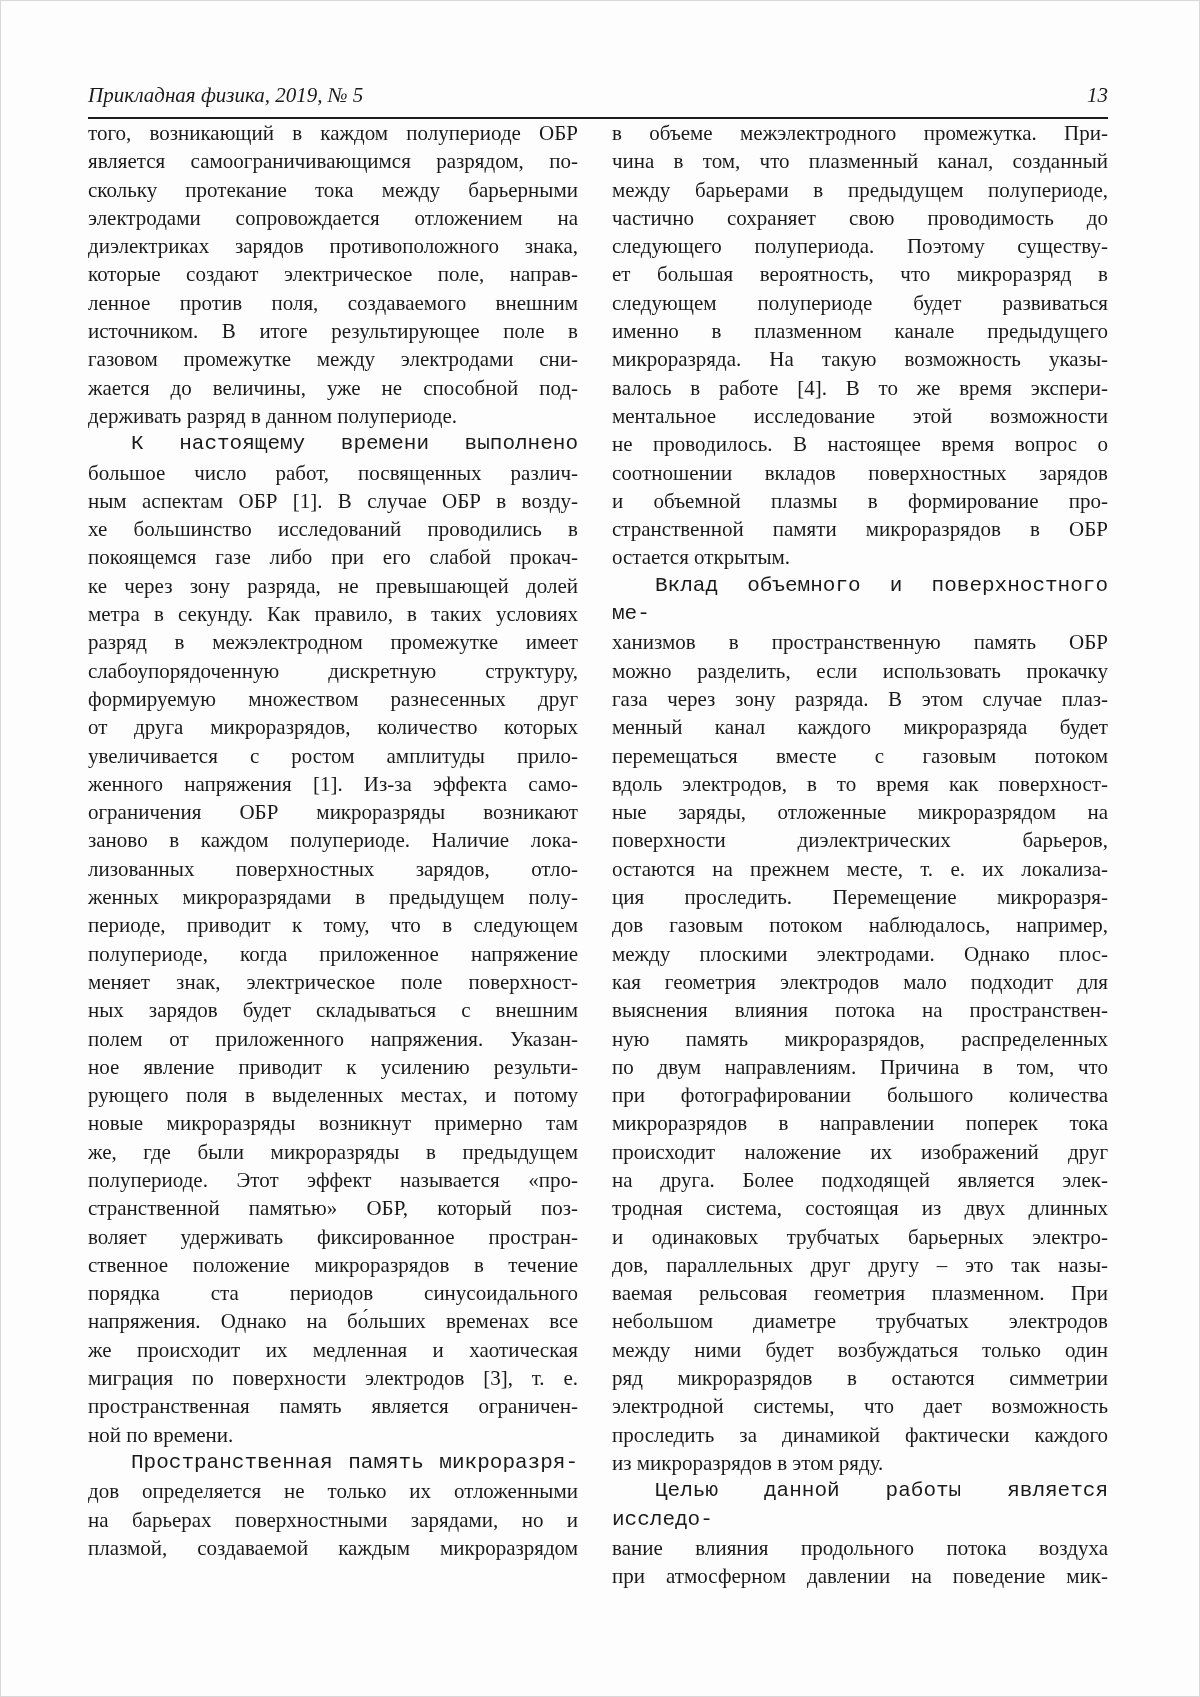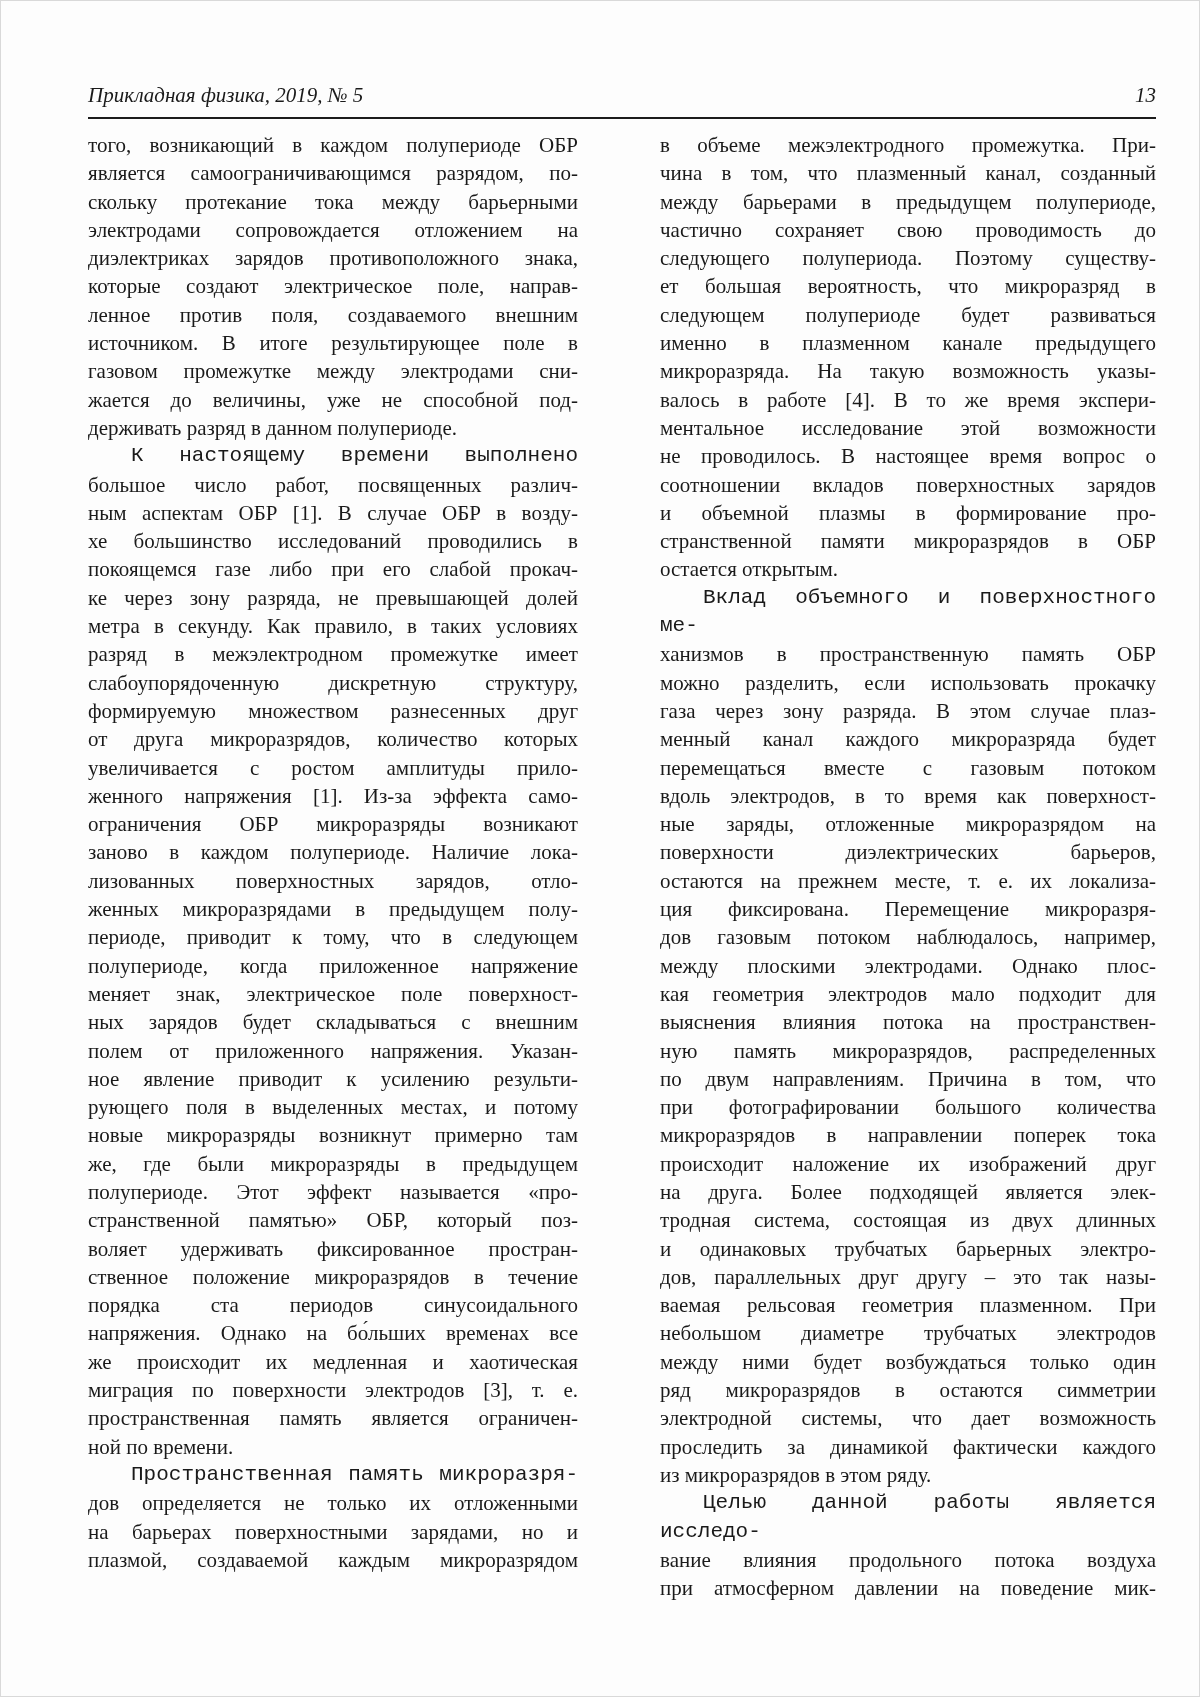--- a/index.html
+++ b/index.html
@@ -7,40 +7,39 @@
     padding: 0;
     background: #ffffff;
   }
   .page {
     position: relative;
     width: 1200px;
     height: 1697px;
     box-sizing: border-box;
     background: var(--paper, #fdfdfd);
     box-shadow: inset 0 0 0 1px #d9d9d9;
-    padding: 82px 44px 0 88px;
+    padding: 82px 92px 0 88px;
     font-family: "Liberation Serif", "DejaVu Serif", serif;
     color: var(--ink, #1a1a1a);
     overflow: hidden;
   }
   .running-head {
     display: flex;
     justify-content: space-between;
     align-items: baseline;
     font-style: italic;
     font-size: 21px;
     line-height: 26px;
   }
   .rule {
     height: 2px;
     background: var(--rule, #1c1c1c);
     margin-top: 9px;
   }
   .columns {
-    margin-top: 12px;
     display: flex;
     justify-content: space-between;
   }
   .column {
     font-size: 21px;
     line-height: 28.3px;
   }
   .column-left  { width: 490px; }
   .column-right { width: 496px; }
   .paragraph { margin: 0; }
@@ -144,21 +143,21 @@
           <div class="line indent">Вклад объемного и поверхностного ме-</div>
           <div class="line">ханизмов в пространственную память ОБР</div>
           <div class="line">можно разделить, если использовать прокачку</div>
           <div class="line">газа через зону разряда. В этом случае плаз-</div>
           <div class="line">менный канал каждого микроразряда будет</div>
           <div class="line">перемещаться вместе с газовым потоком</div>
           <div class="line">вдоль электродов, в то время как поверхност-</div>
           <div class="line">ные заряды, отложенные микроразрядом на</div>
           <div class="line">поверхности диэлектрических барьеров,</div>
           <div class="line">остаются на прежнем месте, т. е. их локализа-</div>
-          <div class="line">ция фиксирована. Перемещение микроразря-</div>
+          <div class="line">ция проследить. Перемещение микроразря-</div>
           <div class="line">дов газовым потоком наблюдалось, например,</div>
           <div class="line">между плоскими электродами. Однако плос-</div>
           <div class="line">кая геометрия электродов мало подходит для</div>
           <div class="line">выяснения влияния потока на пространствен-</div>
           <div class="line">ную память микроразрядов, распределенных</div>
           <div class="line">по двум направлениям. Причина в том, что</div>
           <div class="line">при фотографировании большого количества</div>
           <div class="line">микроразрядов в направлении поперек тока</div>
           <div class="line">происходит наложение их изображений друг</div>
           <div class="line">на друга. Более подходящей является элек-</div>

